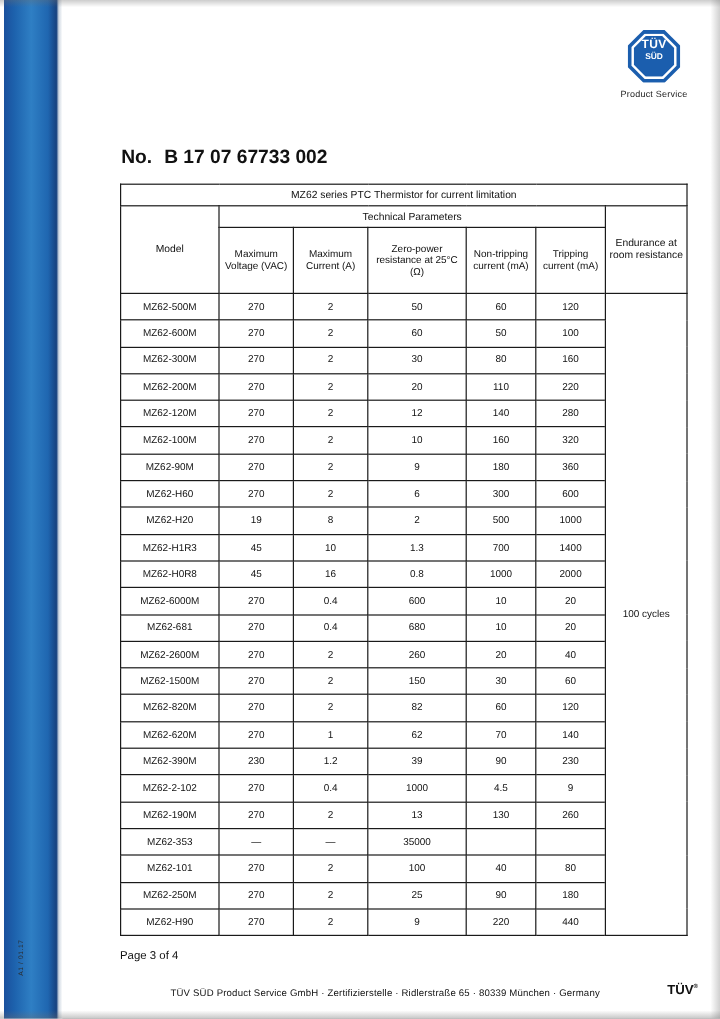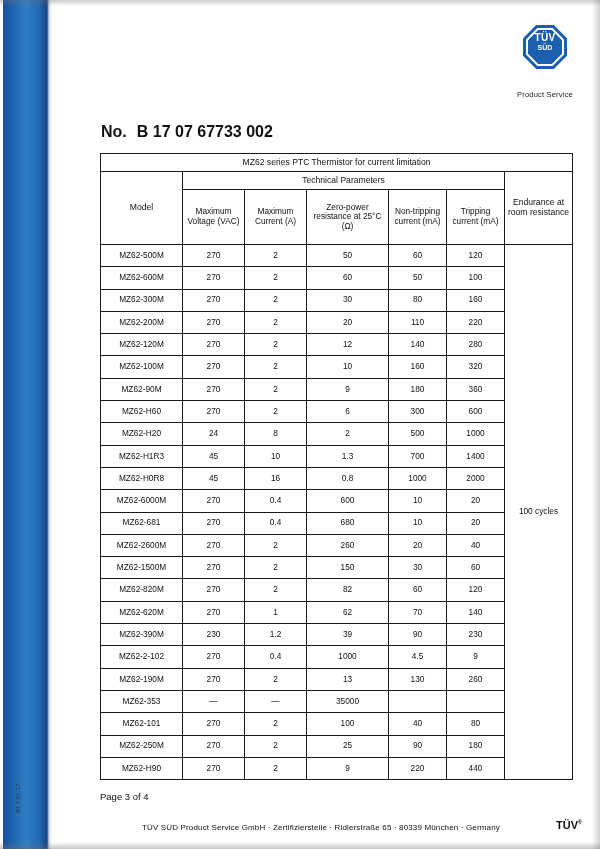--- a/index.html
+++ b/index.html
@@ -134,21 +134,21 @@
   }
   .logo-sud {
     position: absolute;
     left: 0; right: 0; top: 19px;
     font-size: 7px;
     font-weight: bold;
     color: #ffffff;
     text-align: center;
   }
   .logo-caption {
-    margin-top: 21px;
+    margin-top: 5px;
     font-size: 7.5px;
     color: #222;
     letter-spacing: 0.2px;
   }
 
   
   .table-wrap {
     position: absolute;
     left: 100px;
     top: 153px;
@@ -352,21 +352,21 @@
           <tr>
             <td class="model">MZ62-H60</td>
             <td class="val">270</td>
             <td class="val">2</td>
             <td class="val">6</td>
             <td class="val">300</td>
             <td class="val">600</td>
           </tr>
           <tr>
             <td class="model">MZ62-H20</td>
-            <td class="val">24</td>
+            <td class="val">19</td>
             <td class="val">8</td>
             <td class="val">2</td>
             <td class="val">500</td>
             <td class="val">1000</td>
           </tr>
           <tr>
             <td class="model">MZ62-H1R3</td>
             <td class="val">45</td>
             <td class="val">10</td>
             <td class="val">1.3</td>

